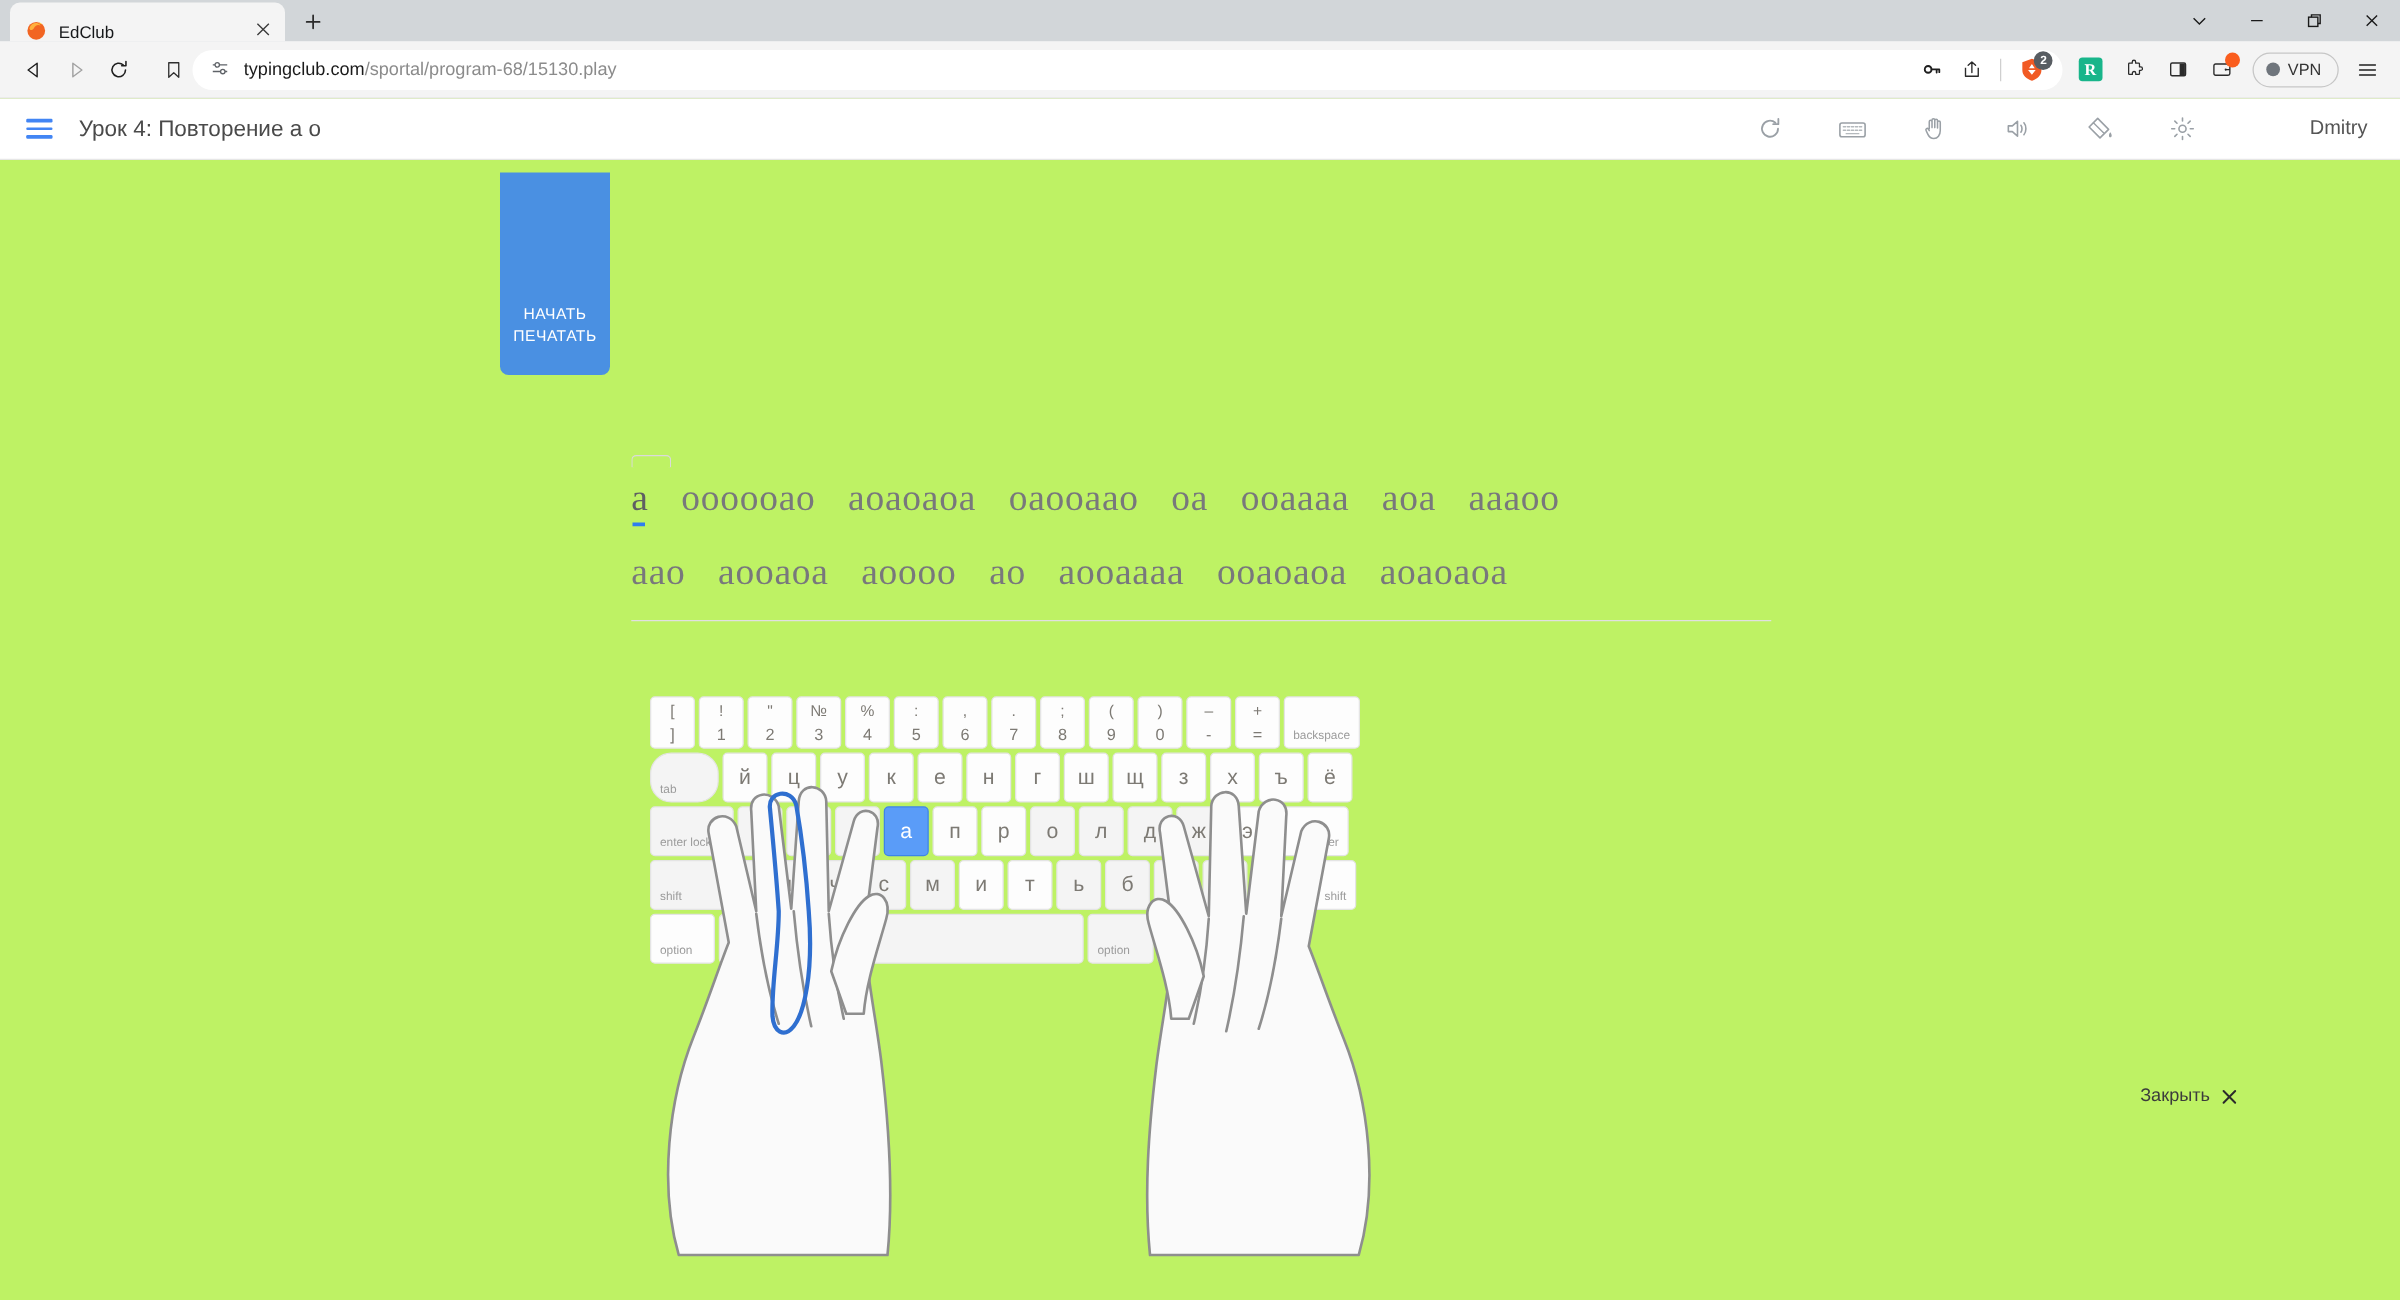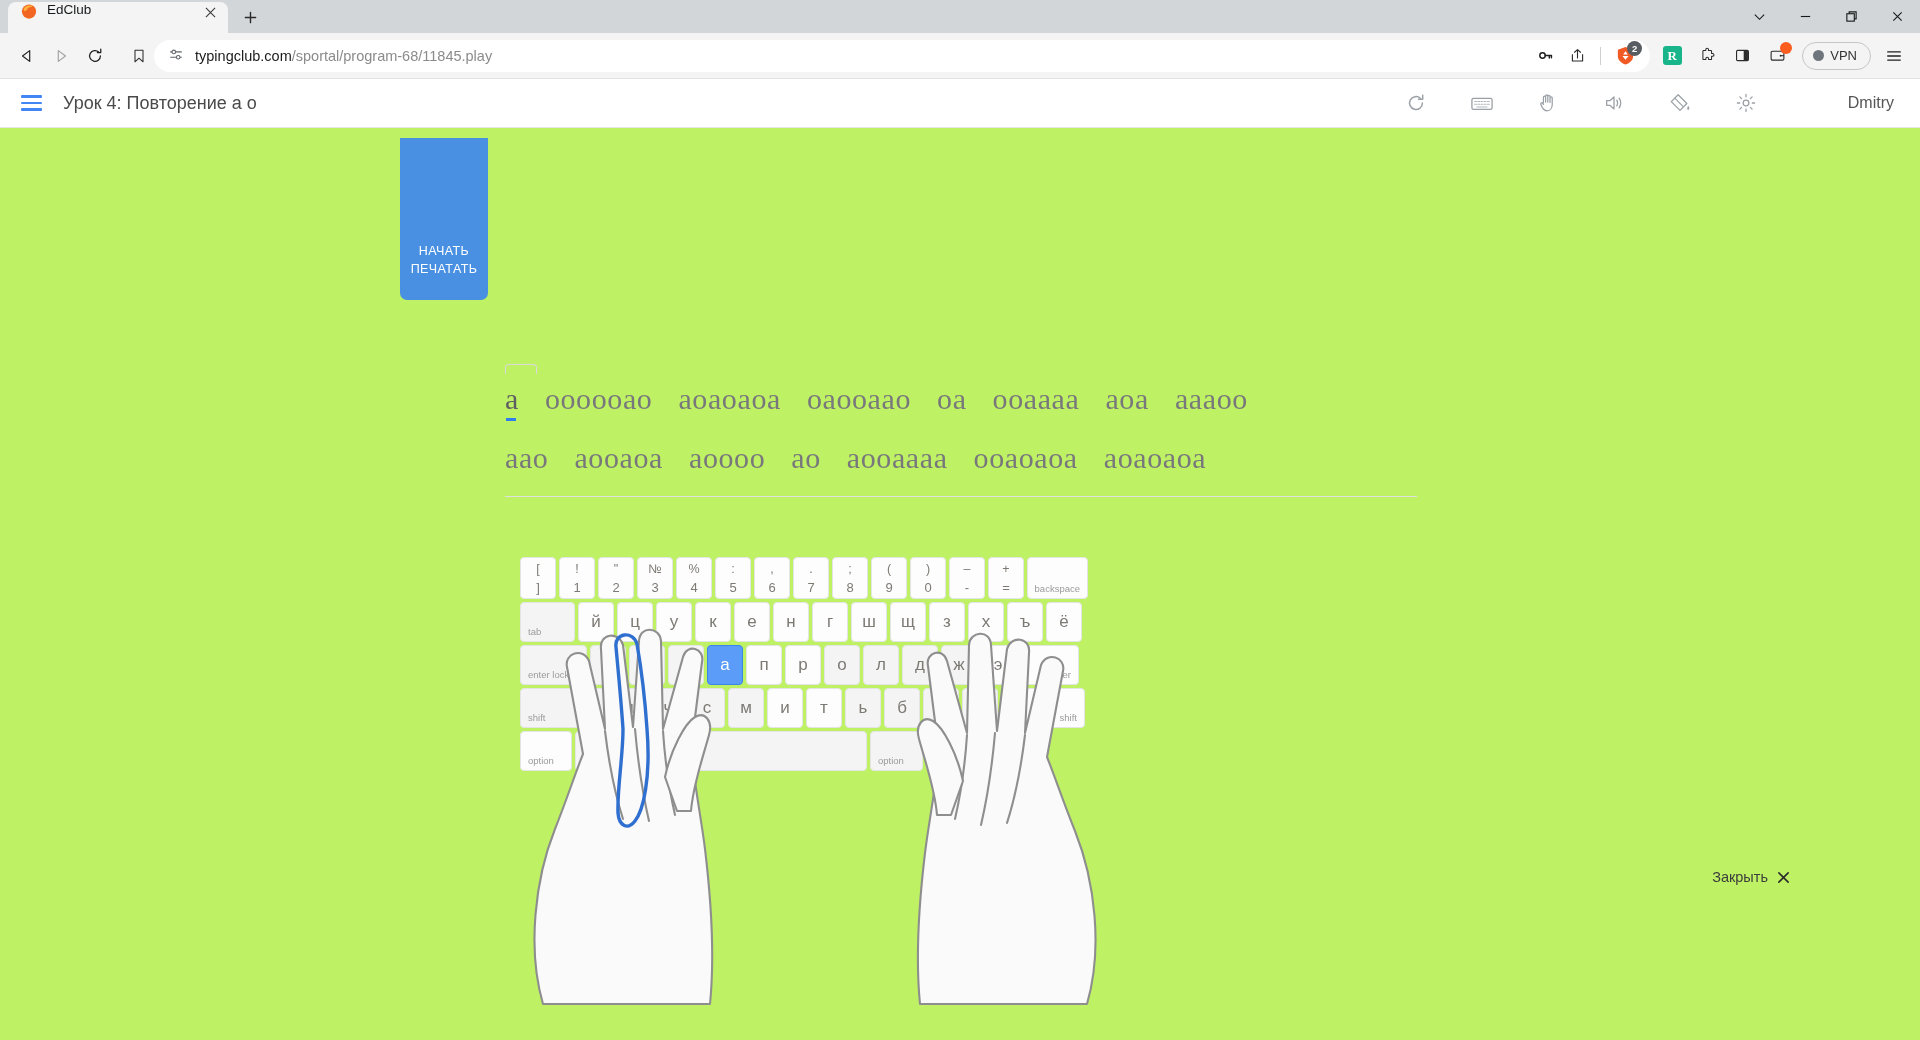--- a/index.html
+++ b/index.html
@@ -14,21 +14,21 @@
   .browser { width: 1920px; height: 1040px; position: relative; }
 
   .titlebar {
     height: 33px; background: #d2d6d9;
     display: flex; align-items: flex-end; position: relative;
   }
   .tabstrip { display: flex; align-items: flex-end; height: 33px; padding-left: 8px; }
   .tab {
     width: 220px; height: 31px; background: #f4f4f4;
     border-radius: 8px 8px 0 0;
-    display: flex; align-items: flex-start; padding: 0 8px 0 12px;
+    display: flex; align-items: flex-end; padding: 0 8px 0 12px;
     position: relative;
   }
   .tab-favicon { width: 18px; height: 18px; flex: none; margin-right: 9px; }
   .tab-title {
     font-size: 13.5px; color: #16181a; flex: 1;
     white-space: nowrap; overflow: hidden; text-overflow: ellipsis;
   }
   .tab-close {
     width: 20px; height: 20px; border-radius: 3px;
     display: flex; align-items: center; justify-content: center;
@@ -250,21 +250,21 @@
           </svg>
       </span>
       <div class="urlbar">
         <span class="url-lock">
           <svg viewBox="0 0 18 18" width="16" height="16">
             <path d="M2.5 5.5h13 M2.5 11.5h13" stroke="#5f6368" stroke-width="1.2"></path>
             <circle cx="6.5" cy="5.5" r="2" fill="#fff" stroke="#5f6368" stroke-width="1.2"></circle>
             <circle cx="11.5" cy="11.5" r="2" fill="#fff" stroke="#5f6368" stroke-width="1.2"></circle>
           </svg>
         </span>
-        <span class="url-text"><b>typingclub.com</b><span>/sportal/program-68/11845.play</span></span>
+        <span class="url-text"><b>typingclub.com</b><span>/sportal/program-68/15130.play</span></span>
         <span class="url-actions">
           <span class="url-act">
             <svg viewBox="0 0 20 20" width="17" height="17">
               <circle cx="6.5" cy="10" r="3.2" fill="none" stroke="#1f1f1f" stroke-width="1.7"></circle>
               <path d="M9.7 10 H17 M14.5 10 V13 M17 10 V12.6" stroke="#1f1f1f" stroke-width="1.7" stroke-linecap="round"></path>
             </svg>
           </span>
           <span class="url-act">
             <svg viewBox="0 0 20 20" width="17" height="17">
               <path d="M4 8.5 V16.5 H16 V8.5" fill="none" stroke="#2b2b2b" stroke-width="1.3" stroke-linejoin="round"></path>
@@ -434,21 +434,21 @@
             </div>
             <div class="key" style="width: 36px;">
               <span class="num-top">+</span>
               <span class="num-bot">=</span>
             </div>
             <div class="key" style="width: 61px;">
               <span class="lbl r">backspace</span>
             </div>
           </div>
           <div class="krow">
-            <div class="key tint" style="width: 55px;">
+            <div class="key tint" style="width: 55px; border-radius: 17px;">
               <span class="lbl l">tab</span>
             </div>
             <div class="key" style="width: 36px;">
               <span class="ch">й</span>
             </div>
             <div class="key" style="width: 36px;">
               <span class="ch">ц</span>
             </div>
             <div class="key" style="width: 36px;">
               <span class="ch">у</span>

